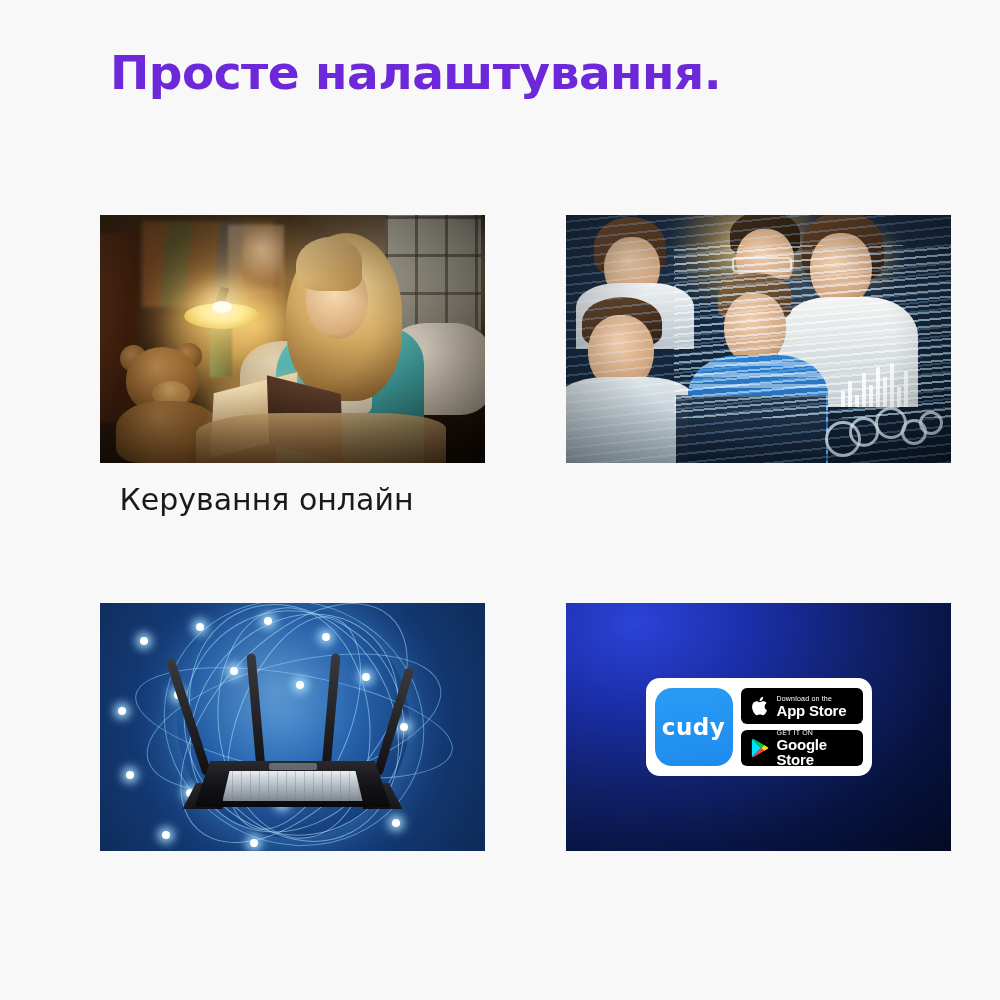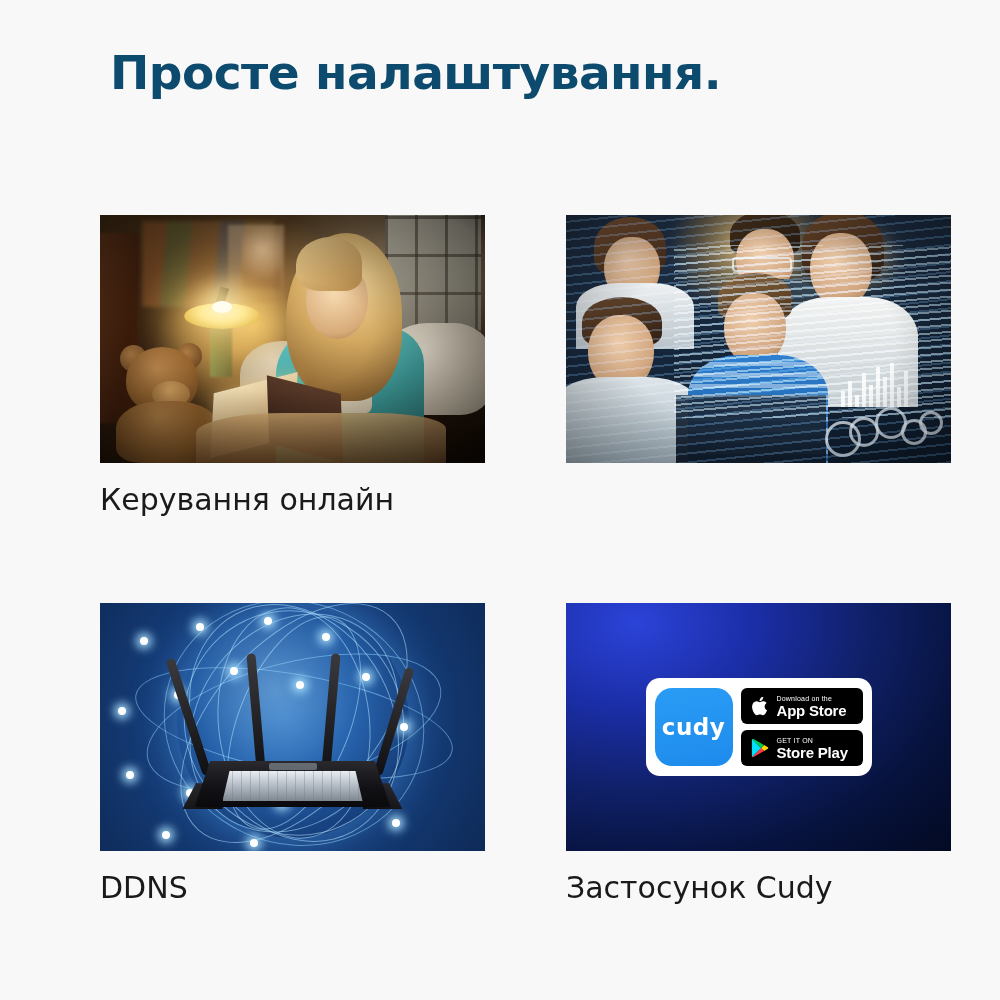--- a/index.html
+++ b/index.html
@@ -15,21 +15,21 @@
     position: relative;
   }
 
   
   .heading {
     position: absolute;
     left: 0;
     top: 44px;
     width: 831px;
     text-align: center;
-    color: #0c4a6e;
+    color: #6d28d9;
     font-weight: bold;
     font-size: 47px;
     line-height: 58px;
     letter-spacing: -0.5px;
     font-family: "DejaVu Sans", sans-serif;
   }
   .heading .line {
     display: block;
     white-space: nowrap;
   }
@@ -38,21 +38,21 @@
   .grid {
     position: absolute;
     left: 100px;
     top: 215px;
     width: 800px;
   }
   .card {
     position: absolute;
     width: 333px;
   }
-  .card.r0 { top: 0px; }
+  .card.r0 { top: 0px; text-align: center; }
   .card.r1 { top: 388px; }
   .card.c0 { left: 0px; }
   .card.c1 { left: 466px; }
 
   .thumb {
     position: relative;
     width: 385px;
     height: 248px;
     overflow: hidden;
     background: #222;
@@ -707,21 +707,20 @@
         <div class="dd-ant dd-a2"></div>
         <div class="dd-ant dd-a3"></div>
         <div class="dd-ant dd-a4"></div>
         <div class="dd-wing-l"></div>
         <div class="dd-wing-r"></div>
         <div class="dd-body"></div>
         <div class="dd-brand"></div>
         <div class="dd-face"></div>
       </div>
     </div>
-    <div class="caption">DDNS</div>
   </div>
 
   <div class="card r1 c1">
     <div class="thumb img-app">
       <div class="app-panel">
         <div class="cudy-tile">
           <span class="cudy-word">cudy</span>
         </div>
         <div class="badges">
 
@@ -742,23 +741,22 @@
             <div class="glyph">
               <svg width="18" height="20" viewBox="0 0 18 20" aria-hidden="true">
                 <path fill="#00e0ff" d="M1.2 1.2C1 1.45.9 1.8.9 2.25v15.5c0 .45.1.8.3 1.05l.09.08 8.7-8.7v-.2L1.29 1.1z"></path>
                 <path fill="#ffd400" d="M13 13.07l-2.9-2.9v-.2L13 7.07l.07.04 3.44 1.95c.98.56.98 1.47 0 2.03L13.07 13z"></path>
                 <path fill="#ff3a44" d="M13.07 13.03L10.1 10.06 1.2 18.96c.32.34.86.38 1.47.04l10.4-5.97"></path>
                 <path fill="#00c853" d="M13.07 7.09L2.67 1.12C2.06.78 1.52.82 1.2 1.16l8.9 8.9z"></path>
               </svg>
             </div>
             <div class="txt">
               <span class="small">GET IT ON</span>
-              <span class="big">Store Play</span>
+              <span class="big">Google Store</span>
             </div>
           </div>
 
         </div>
       </div>
     </div>
-    <div class="caption">Застосунок Cudy</div>
   </div>
 
 </div>
 
 </body></html>

